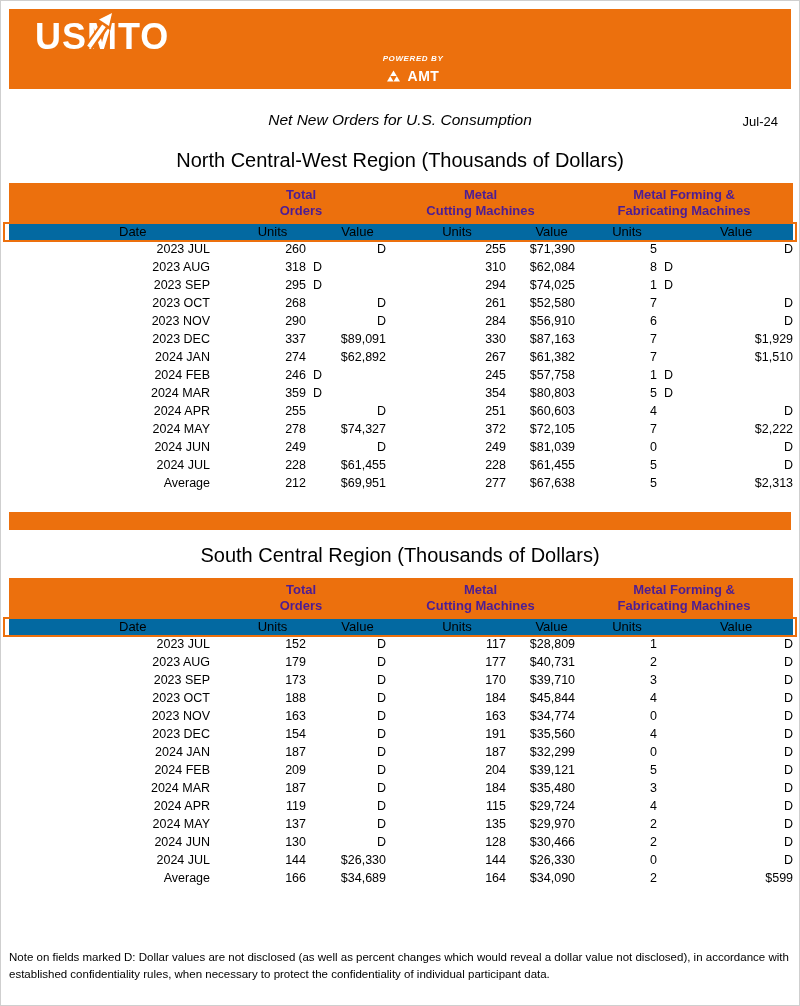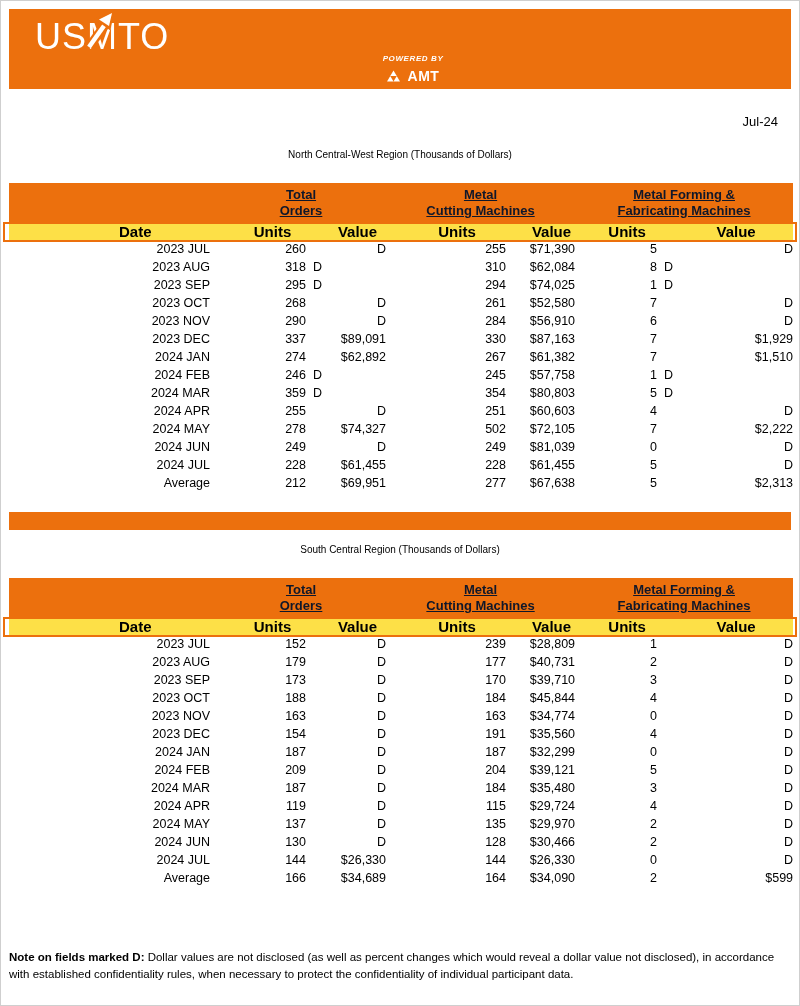--- a/index.html
+++ b/index.html
@@ -3,57 +3,57 @@
 <meta charset="utf-8">
 <style>
   :root { --accent:#EC700D; }
   * { margin:0; padding:0; box-sizing:border-box; }
   html,body { width:800px; height:1006px; background:#fff; overflow:hidden;
     font-family:"Liberation Sans", sans-serif; color:#000; }
   body { border:1px solid #cfcfcf; }
 
   
   .banner { margin:8px; height:80px; background:var(--accent); padding:9px 0 0 26px; }
-  .logo { position:relative; display:inline-block; color:#fff; font-weight:normal;
+  .logo { position:relative; display:inline-block; color:#fff; font-weight:bold;
     font-size:36px; line-height:38px; letter-spacing:1px; }
   .logo svg.arrow { position:absolute; left:46px; top:-9px; }
   .powered { margin-left:0; margin-top:-2px; color:#fff; display:flex; align-items:center; gap:5px;flex-direction:column; }
   .powered .pb { font-size:8px; font-style:italic; font-weight:bold; letter-spacing:0.6px; }
   .powered .amt { font-size:14px; font-weight:bold; letter-spacing:0.5px; display:flex; align-items:center; gap:8px; }
   .tagline { margin-top:9px; color:#fff; font-size:9.5px; font-weight:bold; letter-spacing:0.5px; }
 
   
   .title-row { position:relative; margin-top:22px; height:24px; text-align:center; }
   .title-row .main { font-style:italic; font-size:15.5px; }
   .title-row .period { position:absolute; right:21px; top:3px; font-size:13px; font-style:normal; }
-  .region-title { margin-top:14px; height:22px; text-align:center; font-size:10px; }
+  .region-title { margin-top:14px; height:22px; text-align:center; font-size:20px; }
 
   
   .table-wrap { position:relative; margin:12px 8px 0 8px; }
   table { width:784px; border-collapse:collapse; table-layout:fixed; }
   col.c-date{width:207px} col.c-u1{width:90px} col.c-d1{width:23px} col.c-v1{width:57px}
   col.c-u2{width:120px} col.c-d2{width:22px} col.c-v2{width:47px}
   col.c-u3{width:82px} col.c-d3{width:22px} col.c-v3{width:114px}
-  thead tr.groups th { background:var(--accent); color:#0f172a; font-weight:bold;
-    font-size:13px; line-height:16px; height:40px; padding:3px 0; text-align:center; vertical-align:middle;text-decoration:underline; }
-  thead tr.cols th { font-weight:bold; font-size:15px; height:17px; text-align:center; vertical-align:middle; background:#fde047; }
+  thead tr.groups th { background:var(--accent); color:#4c1d95; font-weight:bold;
+    font-size:13px; line-height:16px; height:40px; padding:3px 0; text-align:center; vertical-align:middle; }
+  thead tr.cols th { font-weight:normal; font-size:13px; height:17px; text-align:center; vertical-align:middle; background:#0369a1; }
   thead tr.cols th.h-date { text-align:left; padding-left:110px; }
   tbody td { height:18px; font-size:12.5px; vertical-align:middle; white-space:nowrap; overflow:visible; }
   td.col-date { text-align:right; padding-right:6px; }
   td.col-u1, td.col-u2, td.col-u3 { text-align:right; }
   td.col-v1, td.col-v2, td.col-v3 { text-align:right; }
   td.col-d1, td.col-d2, td.col-d3 { text-align:left; padding-left:7px; }
   .header-outline { position:absolute; left:-6px; right:-6px; top:39px; height:20px;
     border:2px solid var(--accent); pointer-events:none; }
 
   .divider { margin:20px 8px 0 8px; height:18px; background:var(--accent); }
 
   
   .footnote { margin:62px 8px 0 8px; font-size:11.5px; line-height:16.5px; }
-  .footnote b { font-weight:bold; }
+  .footnote b { font-weight:normal; }
 </style>
 </head>
 <body>
 
 <div class="banner">
   <div class="logo">
     <span>USMTO</span>
     <svg class="arrow" width="38" height="42" viewBox="0 0 38 42">
       <line x1="8" y1="38" x2="24" y2="16" stroke="#EC700D" stroke-width="9"></line>
       <line x1="8" y1="38" x2="25" y2="14" stroke="#fff" stroke-width="4.5"></line>
@@ -69,20 +69,21 @@
         <polygon points="3.5,6 0,12 7,12" fill="#fff"></polygon>
         <polygon points="10.5,6 7,12 14,12" fill="#fff"></polygon>
       </svg>
       <span>AMT</span>
     </span>
   </div>
   <div class="tagline">U.S. MANUFACTURING TECHNOLOGY ORDERS</div>
 </div>
 
 <div class="title-row">
+  <span class="main">Net New Orders for U.S. Consumption</span>
   <span class="period">Jul-24</span>
 </div>
 
 <div class="region-title">North Central-West Region (Thousands of Dollars)</div>
 
 <div class="table-wrap">
   <table>
     <colgroup>
       <col class="c-date">
         <col class="c-u1">
@@ -240,21 +241,21 @@
           <td class="col-v2">$60,603</td>
           <td class="col-u3">4</td>
           <td class="col-d3"></td>
           <td class="col-v3">D</td>
         </tr>
         <tr>
           <td class="col-date">2024 MAY</td>
           <td class="col-u1">278</td>
           <td class="col-d1"></td>
           <td class="col-v1">$74,327</td>
-          <td class="col-u2">502</td>
+          <td class="col-u2">372</td>
           <td class="col-d2"></td>
           <td class="col-v2">$72,105</td>
           <td class="col-u3">7</td>
           <td class="col-d3"></td>
           <td class="col-v3">$2,222</td>
         </tr>
         <tr>
           <td class="col-date">2024 JUN</td>
           <td class="col-u1">249</td>
           <td class="col-d1"></td>
@@ -338,21 +339,21 @@
         <th colspan="2">Units</th>
         <th>Value</th>
       </tr>
     </thead>
     <tbody>
         <tr>
           <td class="col-date">2023 JUL</td>
           <td class="col-u1">152</td>
           <td class="col-d1"></td>
           <td class="col-v1">D</td>
-          <td class="col-u2">239</td>
+          <td class="col-u2">117</td>
           <td class="col-d2"></td>
           <td class="col-v2">$28,809</td>
           <td class="col-u3">1</td>
           <td class="col-d3"></td>
           <td class="col-v3">D</td>
         </tr>
         <tr>
           <td class="col-date">2023 AUG</td>
           <td class="col-u1">179</td>
           <td class="col-d1"></td>

